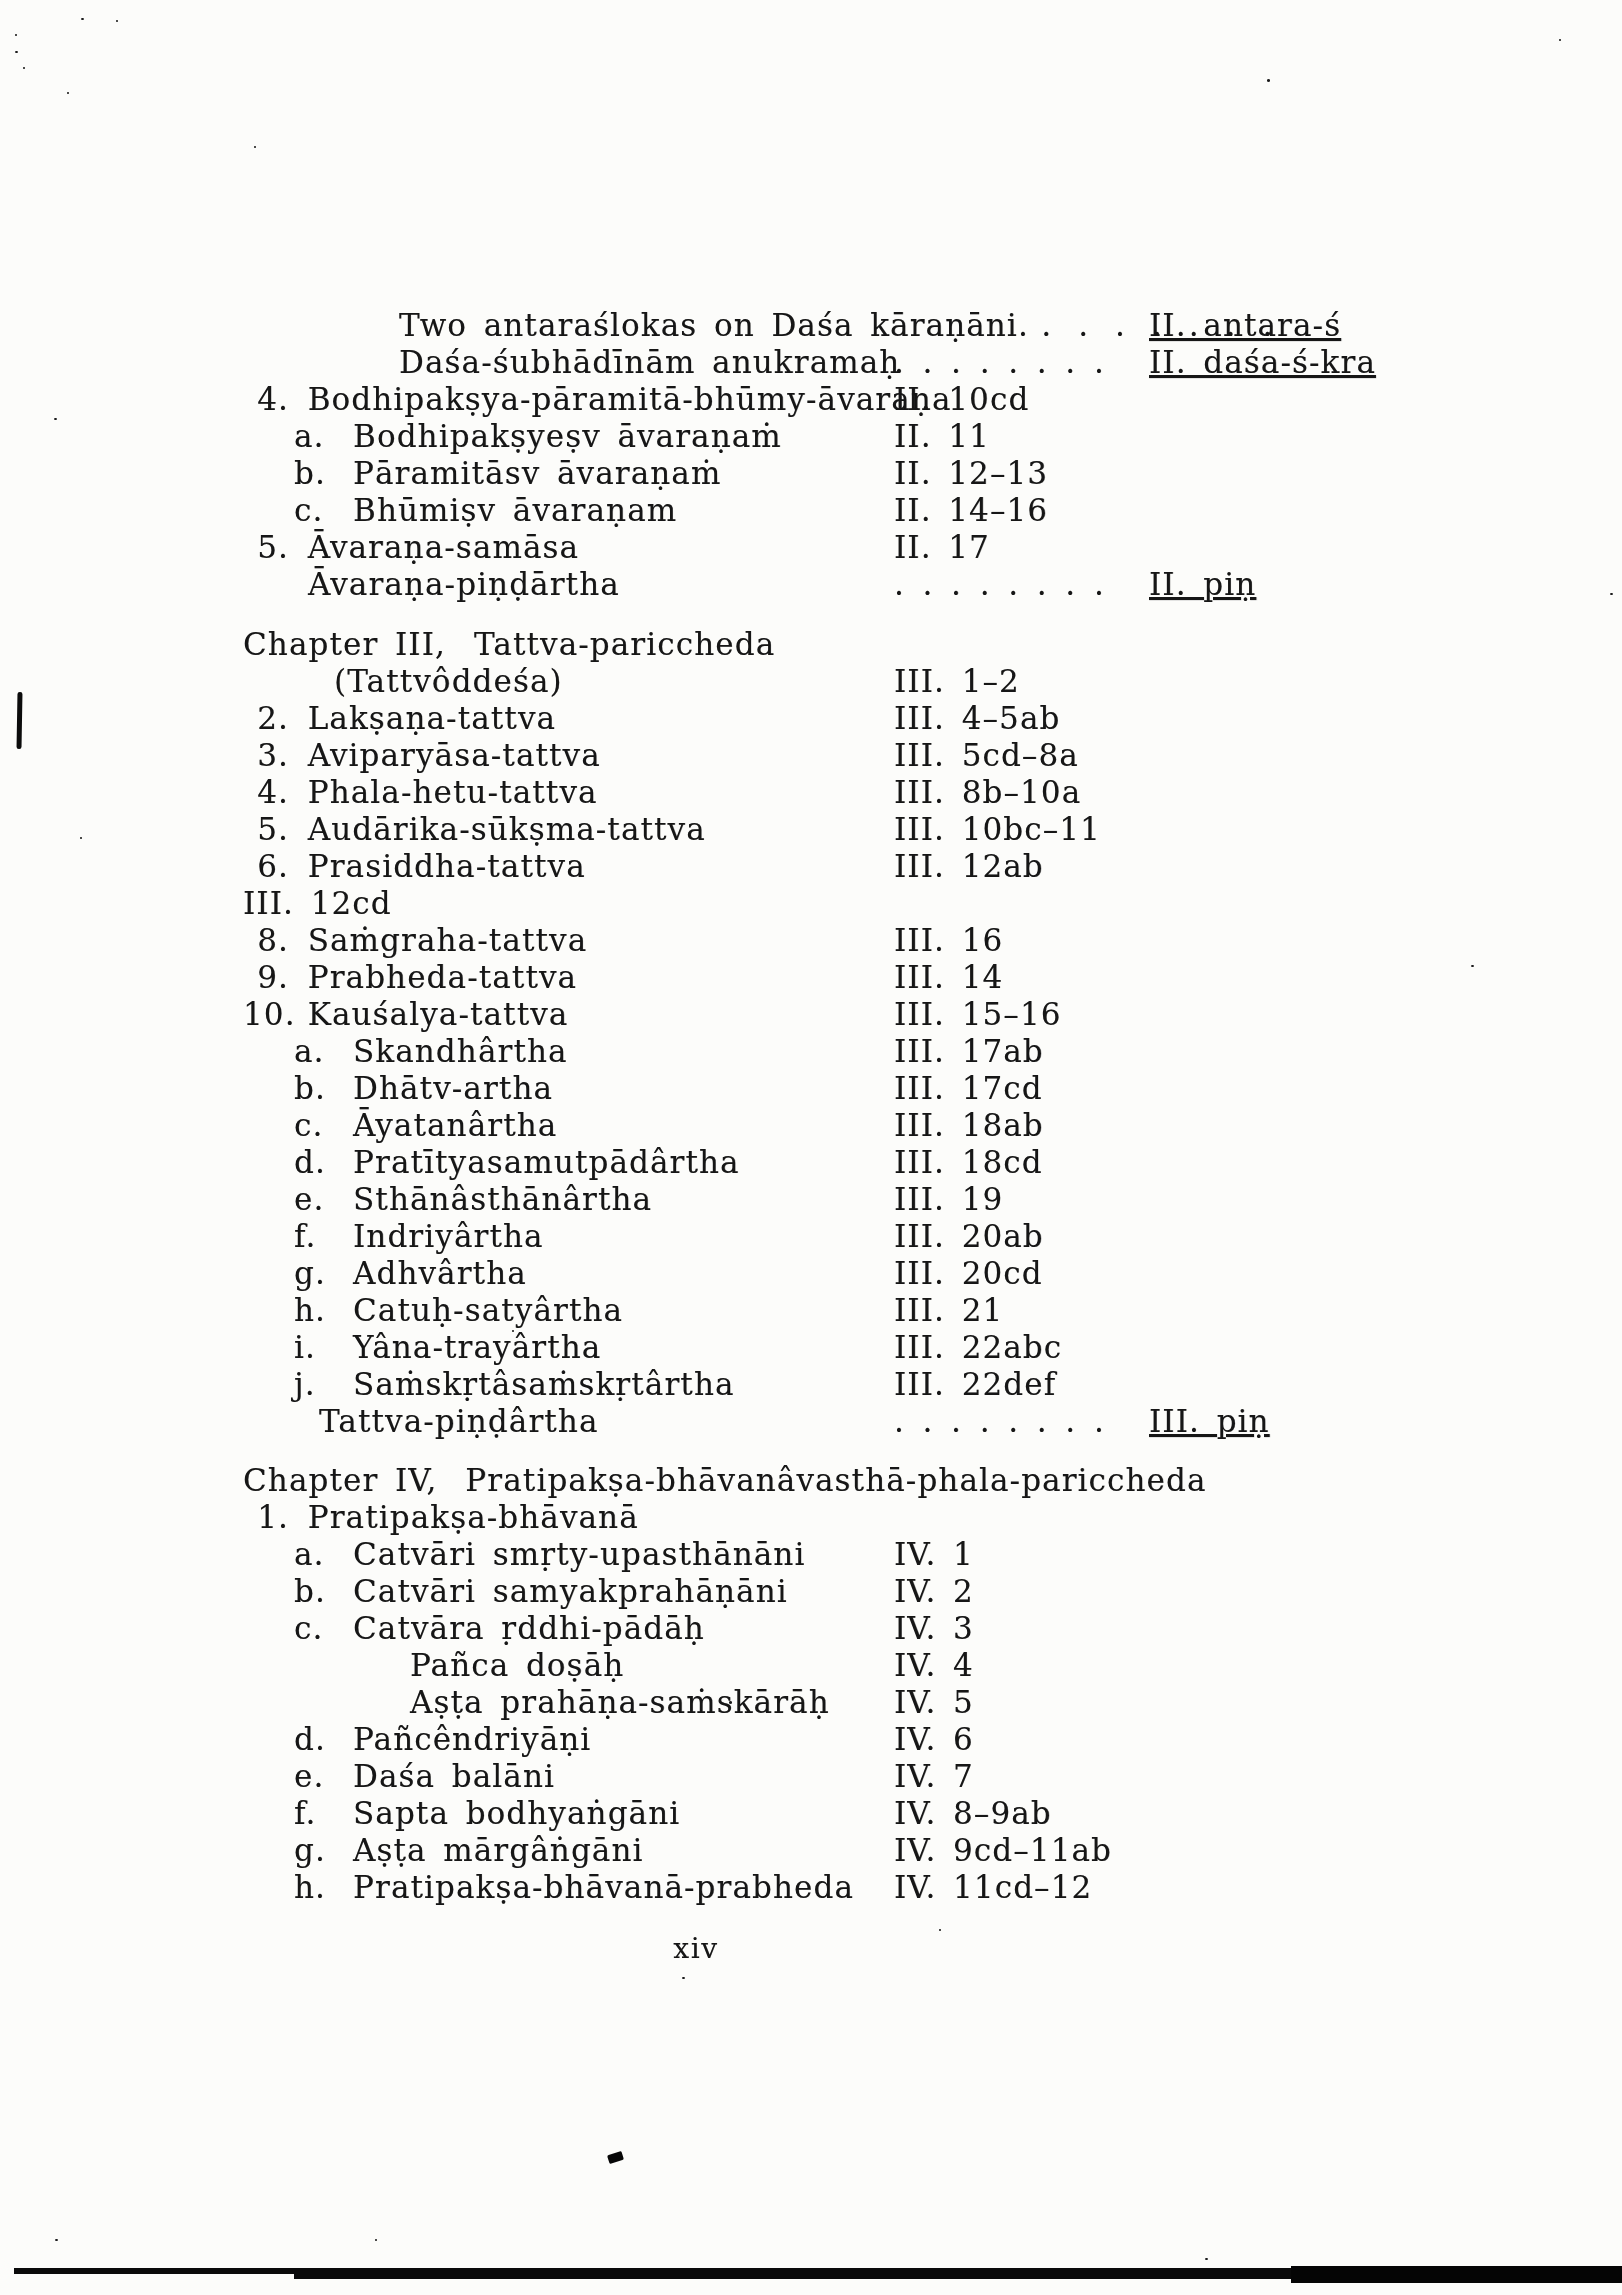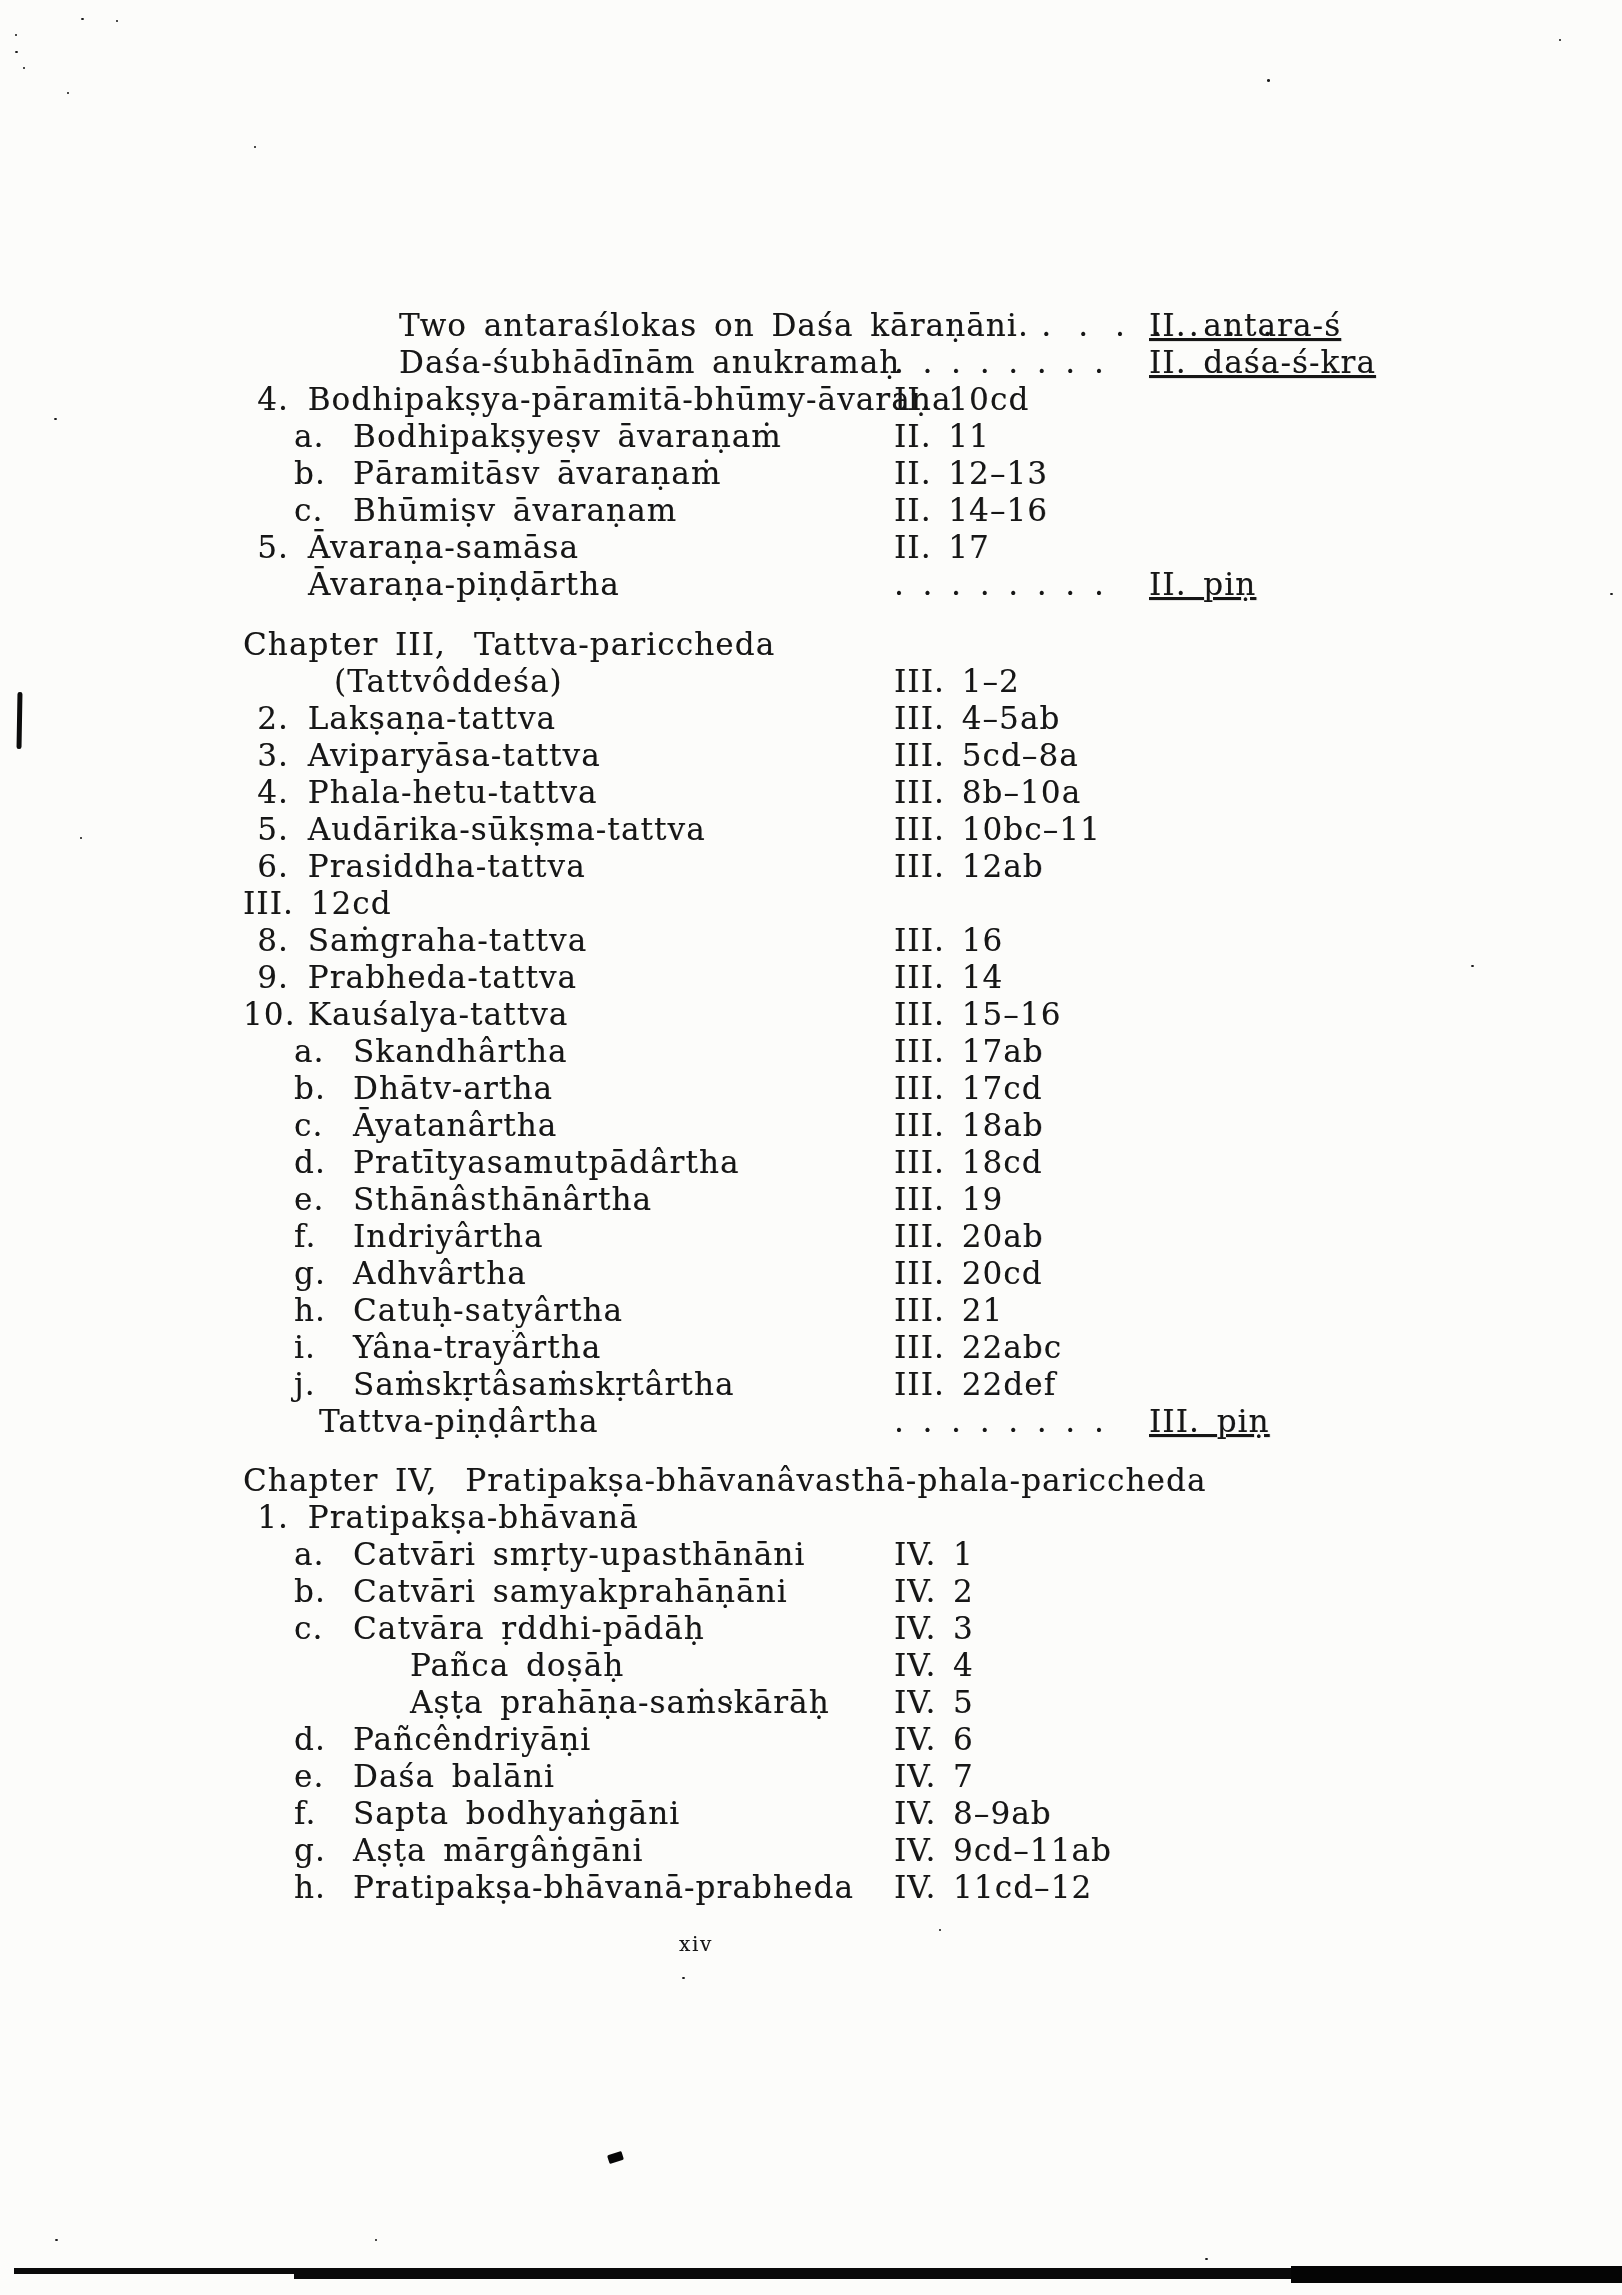--- a/index.html
+++ b/index.html
@@ -32,21 +32,21 @@
   .row.letter .label { display:inline-block; width:59px; }
   .row.num .label { display:inline-block; width:46px; text-align:right; }
   .row.num .text { margin-left:18.7px; }
   .leader { letter-spacing:18.7px; }
   .ileader { letter-spacing:27px; margin-left:12.5px; }
   .row.chapter { display:block; }
   .gap-top { margin-top:22.6px; }
   .ch-title { margin-left:28px;text-align:center; }
   .footer {
     position:absolute; left:243px; top:1932px; width:906px;
-    text-align:center; font-size:20px; letter-spacing:1.7px;
+    text-align:center; font-size:28px; letter-spacing:1.7px;
     text-shadow:0.3px 0.3px 0 rgba(10,10,10,0.35);
   }
   
   .art { position:absolute; background:#0c0c0c; }
   .vbar { left:17px; top:692px; width:4.5px; height:57px; border-radius:2.3px; transform:rotate(1deg); }
   .blob { left:608px; top:2153px; width:15.3px; height:9px; border-radius:1.7px; transform:rotate(-18deg); background:#070707; }
   .band-thin  { left:14px;  top:2268px; width:1609px; height:6.2px; background:#0a0a0a; }
   .band-mid   { left:294px; top:2268px; width:1328px; height:10.8px; background:#0a0a0a; }
   .band-right { left:1291px;top:2266px; width:332px;  height:17px; background:#050505; }
   .speck { position:absolute; background:#1a1a1a; border-radius:50%; }

